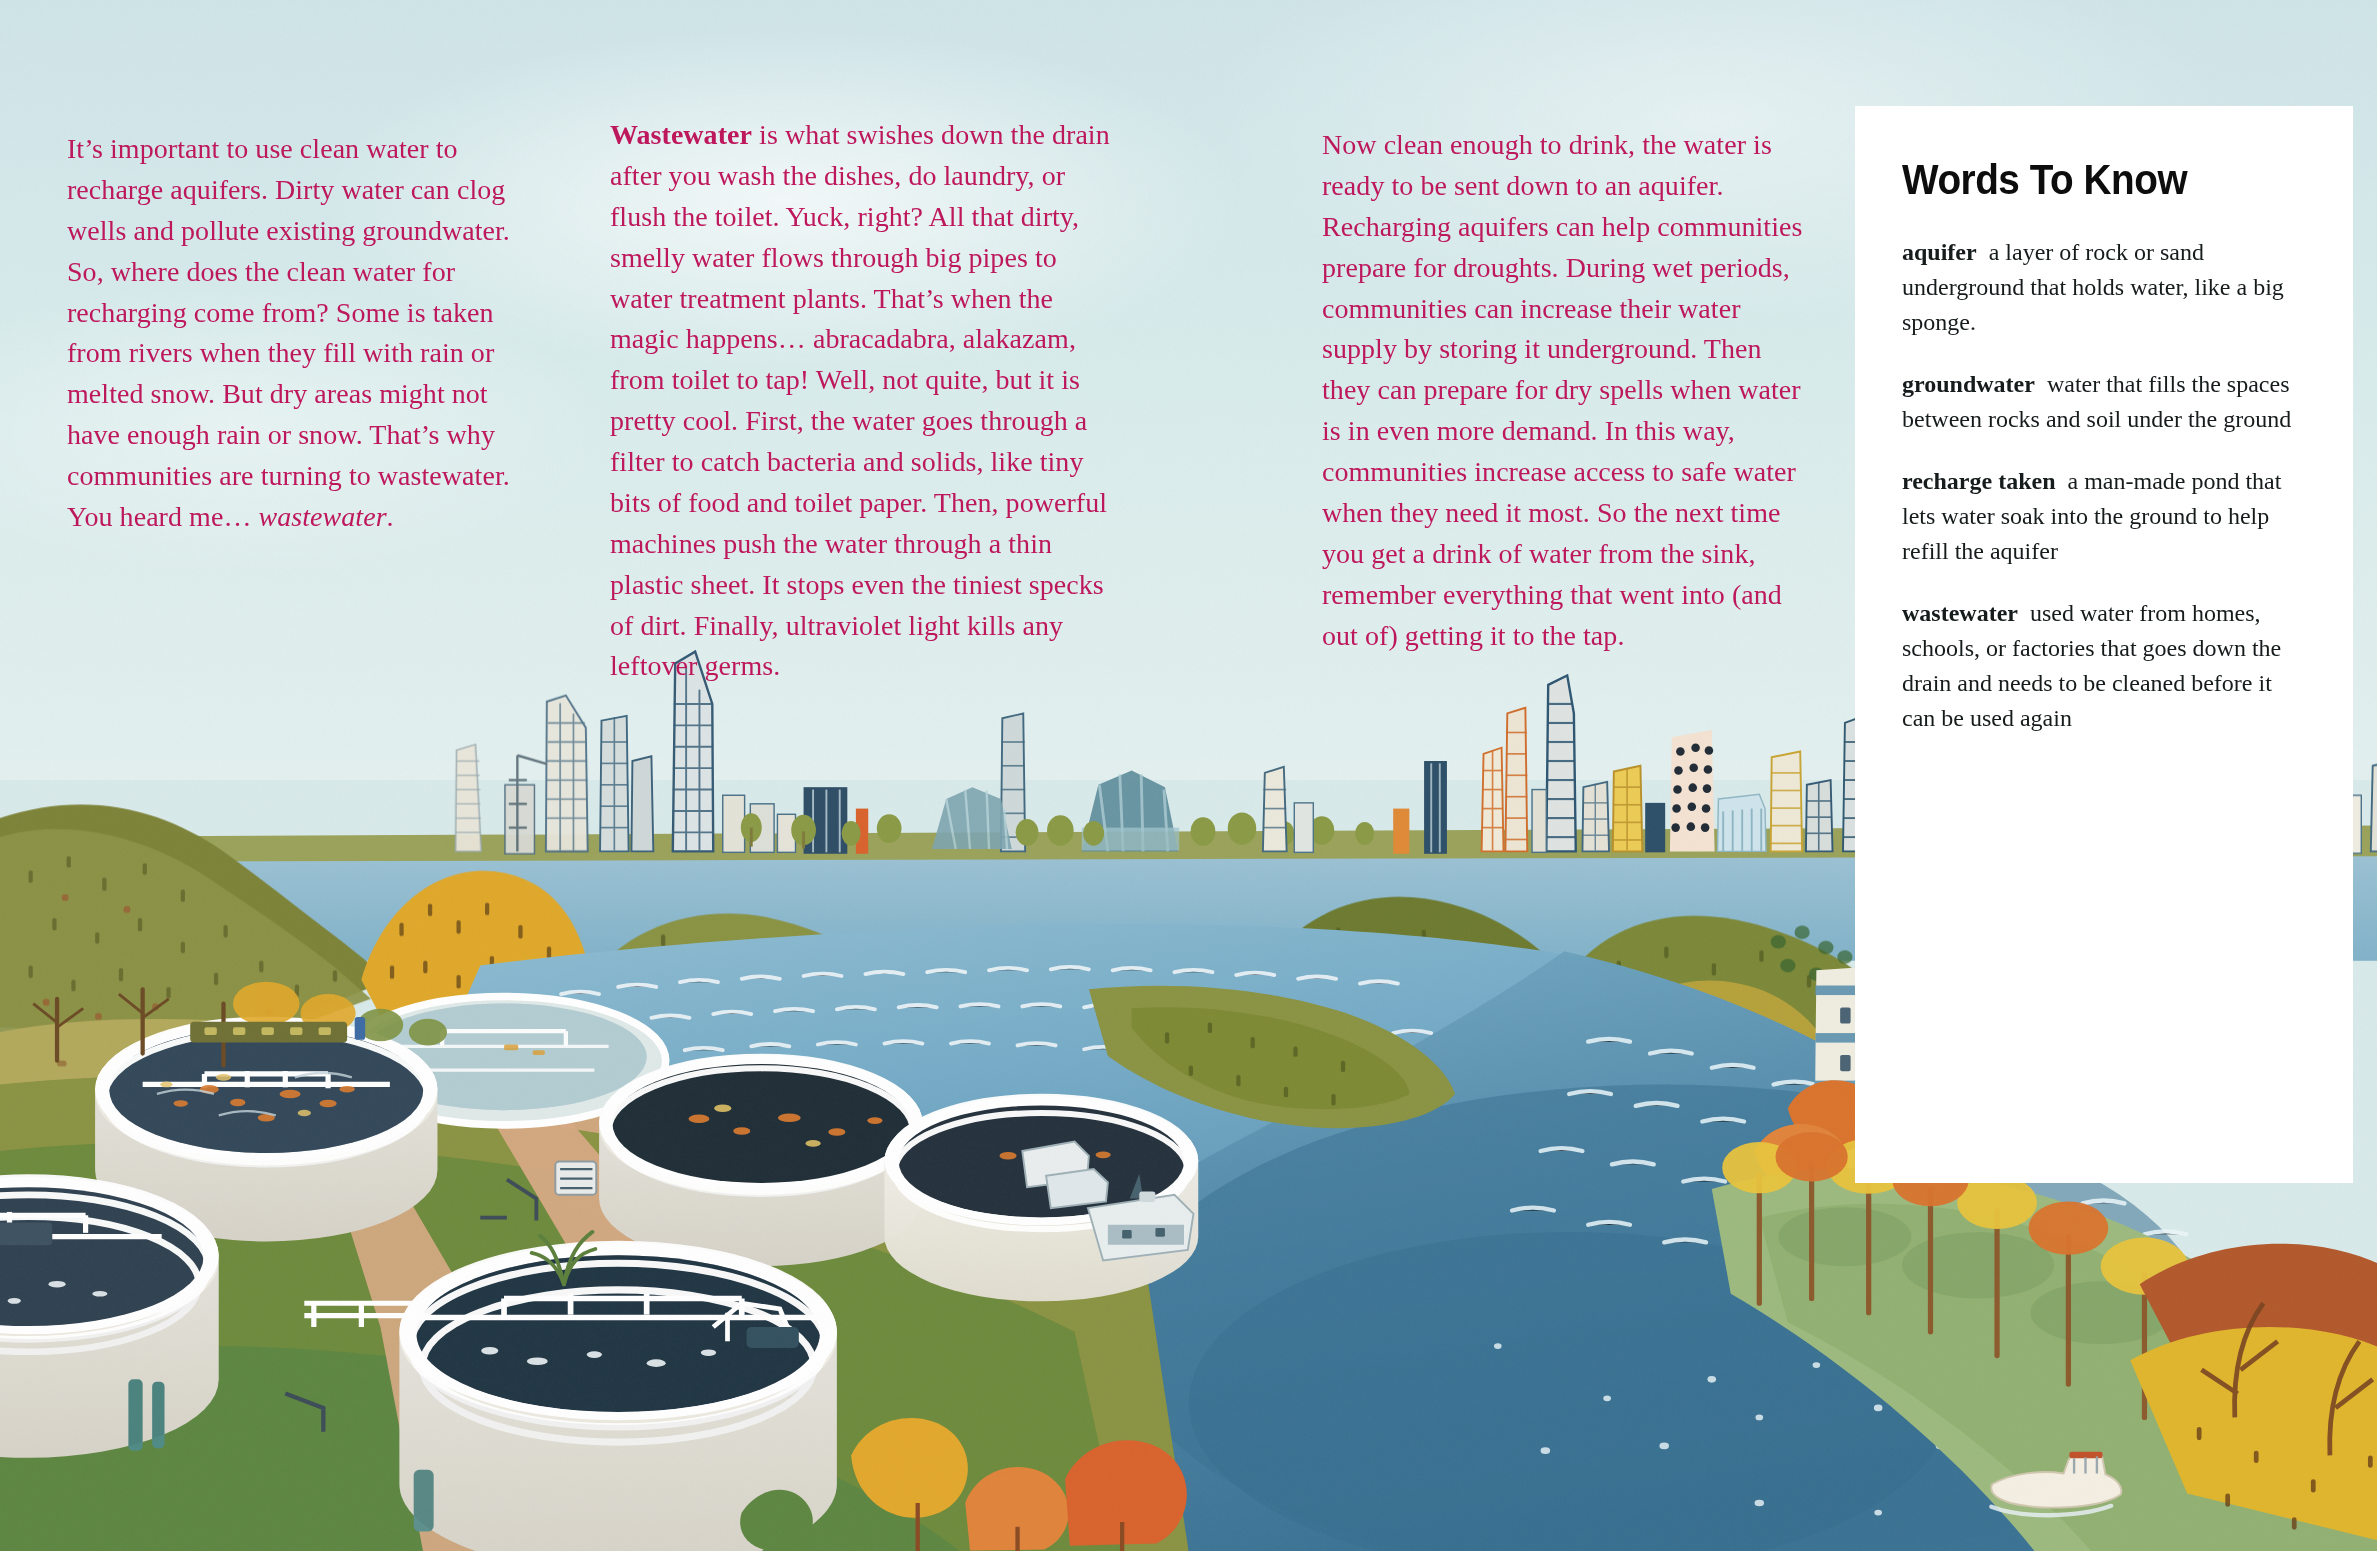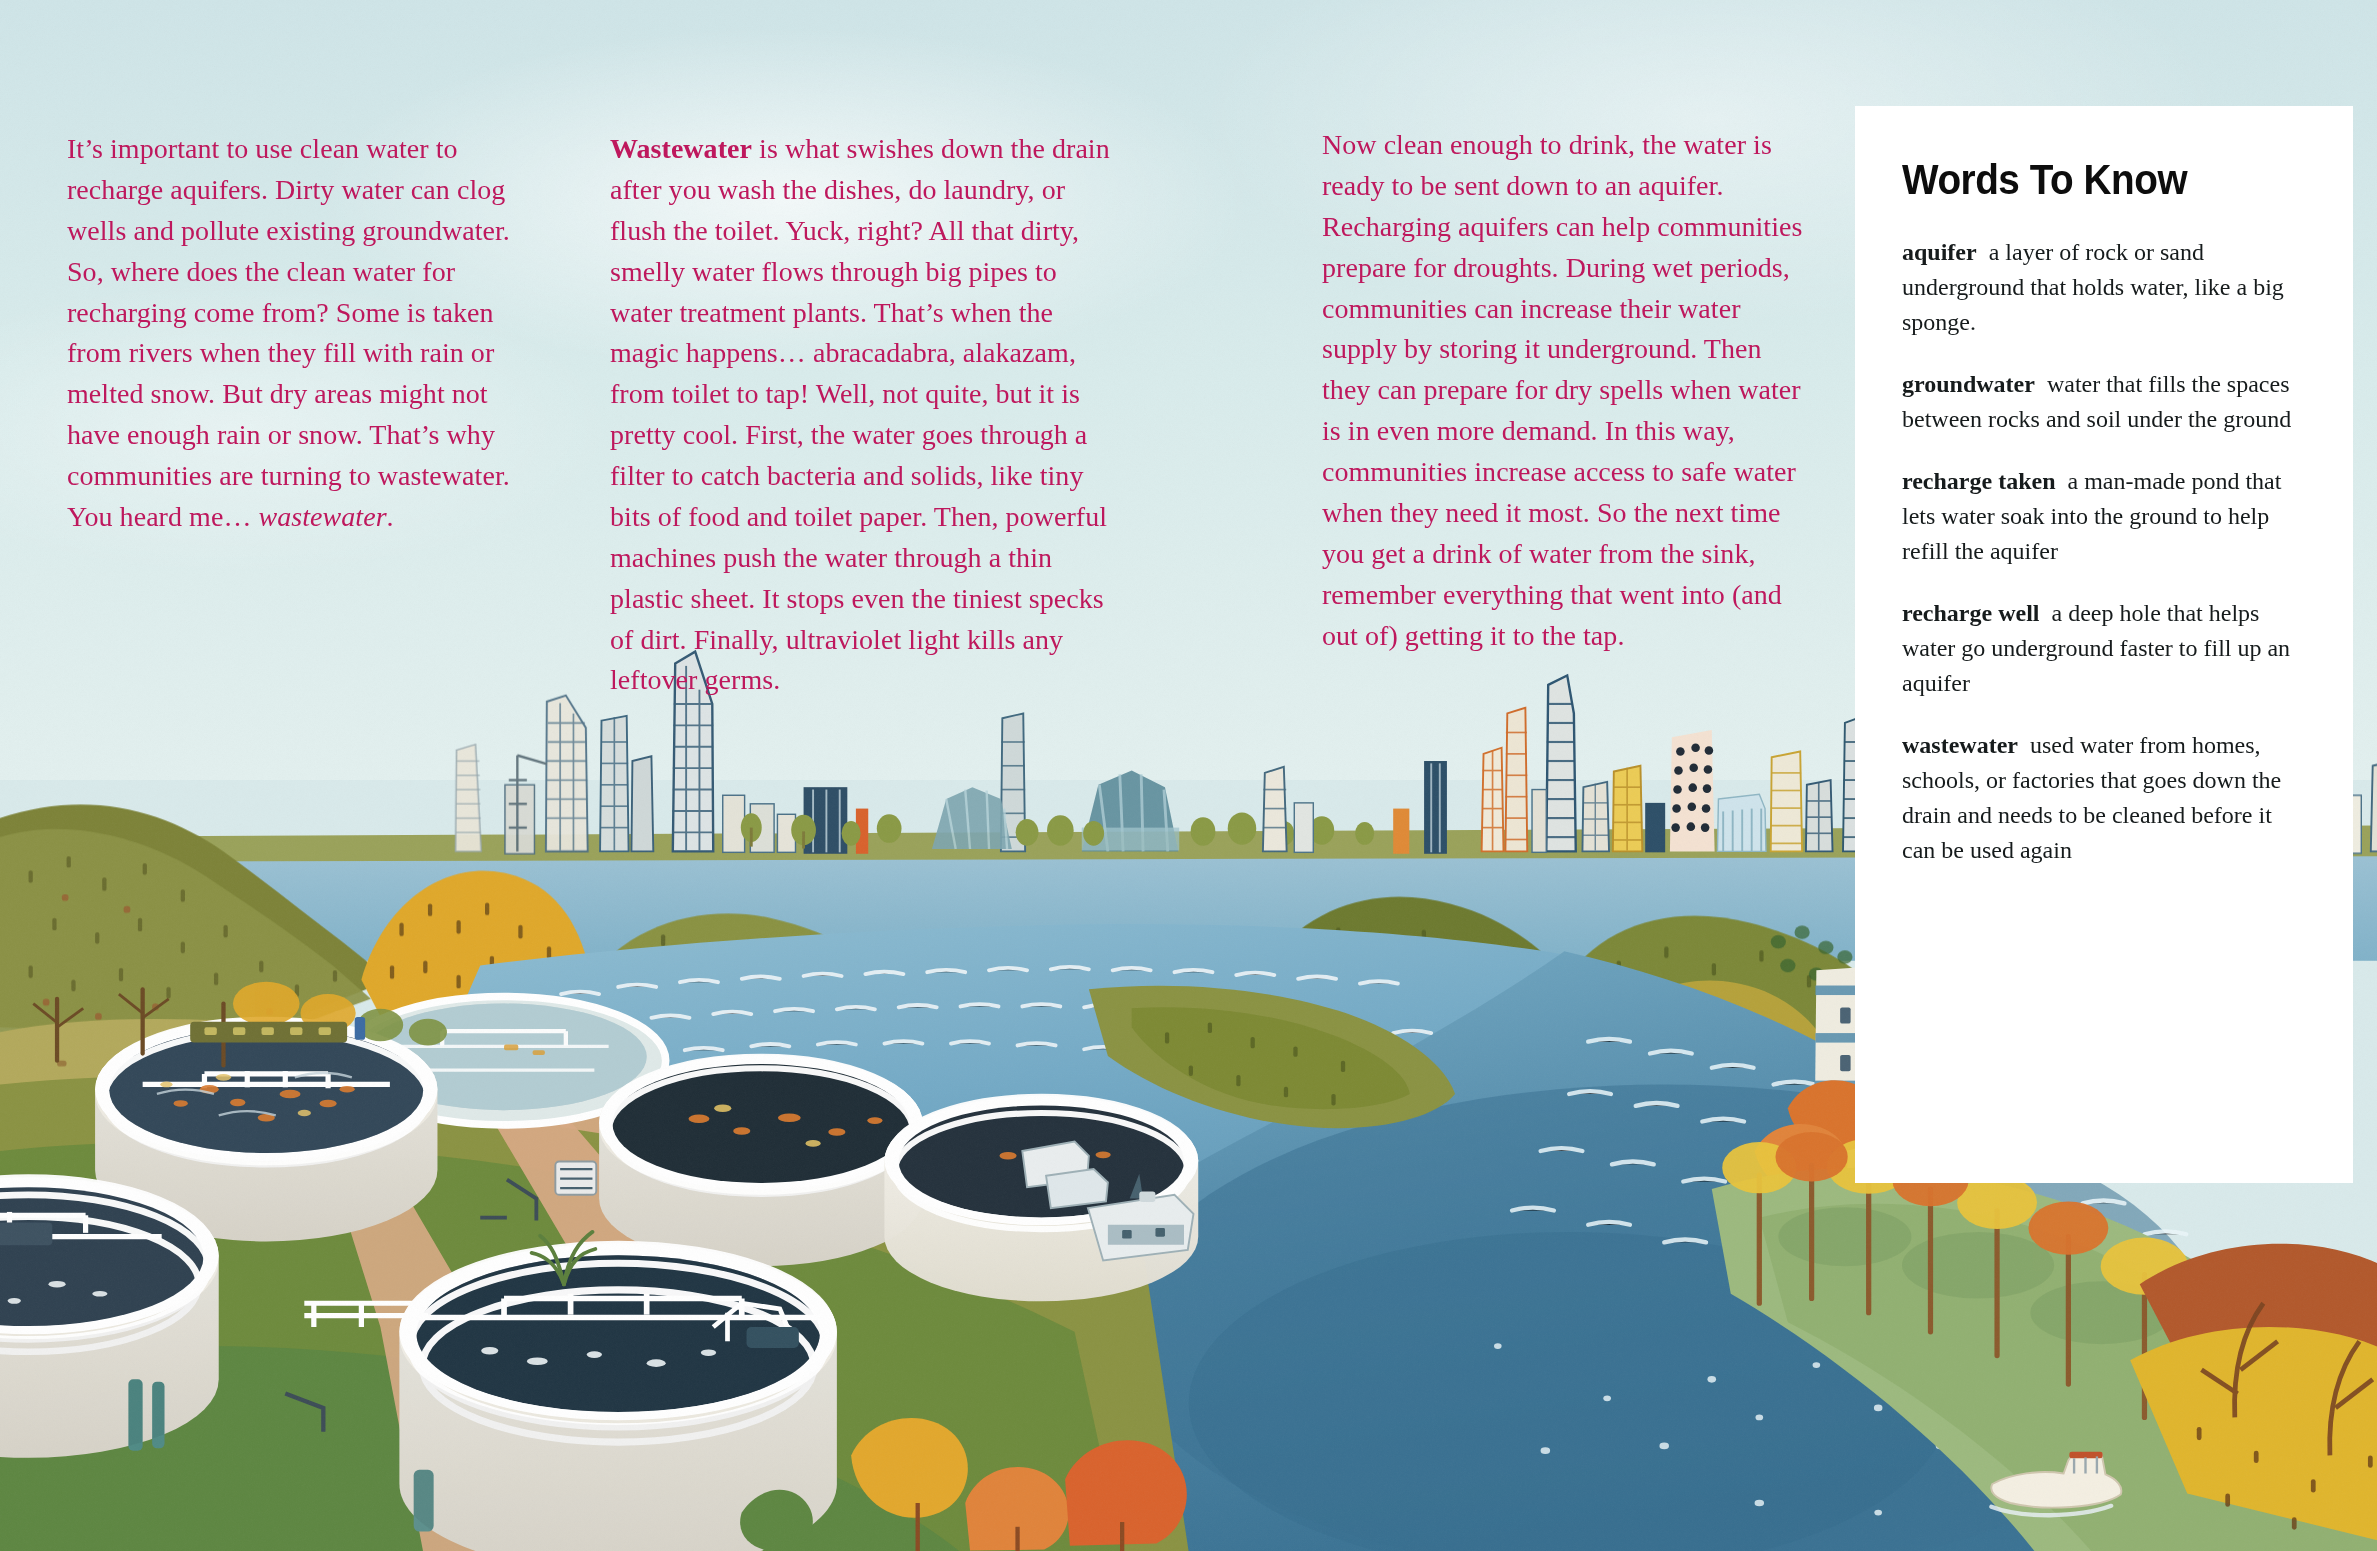--- a/index.html
+++ b/index.html
@@ -26,21 +26,21 @@
   .col{
     position:absolute;
     font-size:28px;
     line-height:1.46;
     color:#be185d;
     letter-spacing:0.05px;
   }
   .col b{font-weight:700;}
   .col i{font-style:italic;}
   #col1{left:67px;top:101px;width:475px;}
-  #col2{left:610px;top:101px;width:509px;font-family:Liberation Serif, serif;}
+  #col2{left:610px;top:87px;width:509px;font-family:Liberation Serif, serif;}
   #col3{left:1322px;top:97px;width:490px;}
 
   
   #wtk{
     position:absolute;left:1855px;top:106px;
     width:498px;height:1077px;
     background:#ffffff;
     box-sizing:border-box;
     padding:52px 46px 0 47px;
     z-index:40;
@@ -1168,23 +1168,20 @@
     </div>
 
     <div class="entry">
       <span class="term">groundwater</span><span>water that fills the spaces between rocks and soil under the ground</span>
     </div>
 
     <div class="entry">
       <span class="term">recharge taken</span><span>a man-made pond that lets water soak into the ground to help refill the aquifer</span>
     </div>
 
-    <div class="entry">
-      <span class="term">recharge well</span><span>a deep hole that helps water go underground faster to fill up an aquifer</span>
-    </div>
 
     <div class="entry">
       <span class="term">wastewater</span><span>used water from homes, schools, or factories that goes down the drain and needs to be cleaned before it can be used again</span>
     </div>
   </aside>
 
 </div>
 
 
 </body></html>

